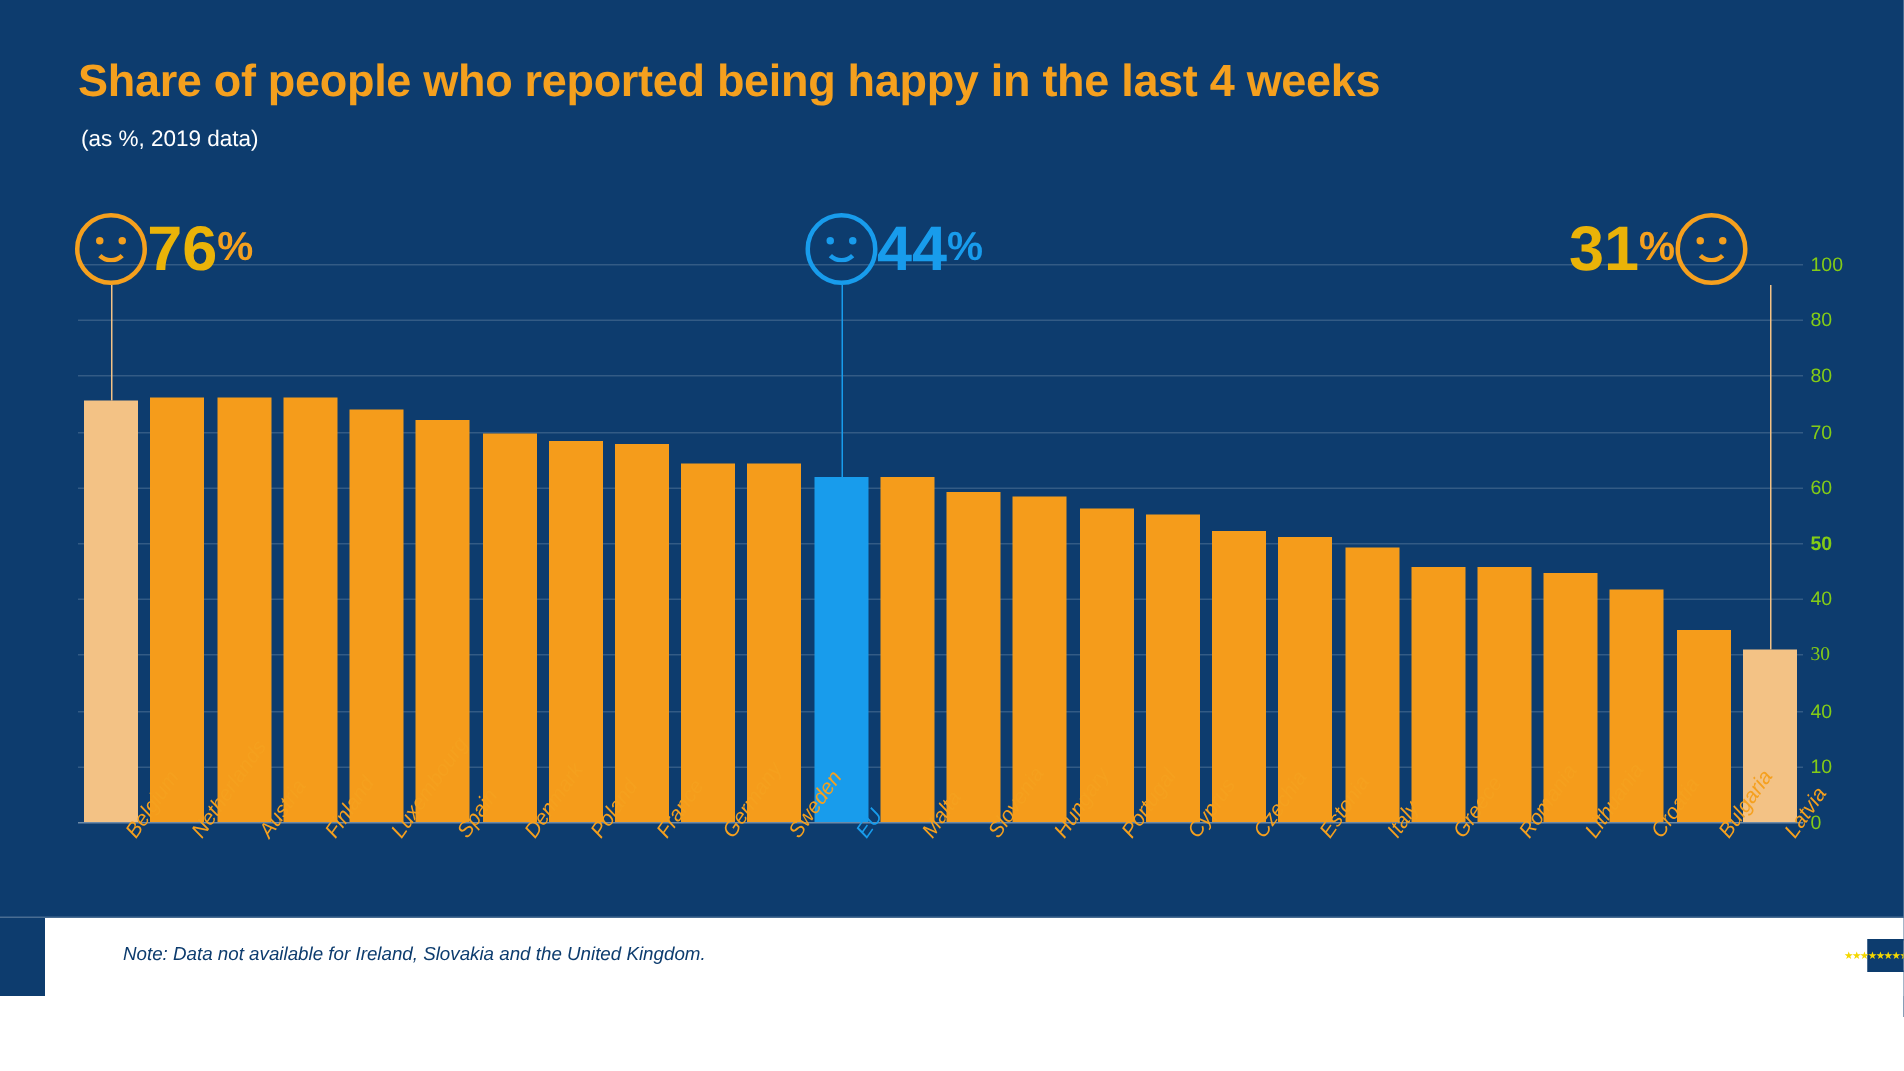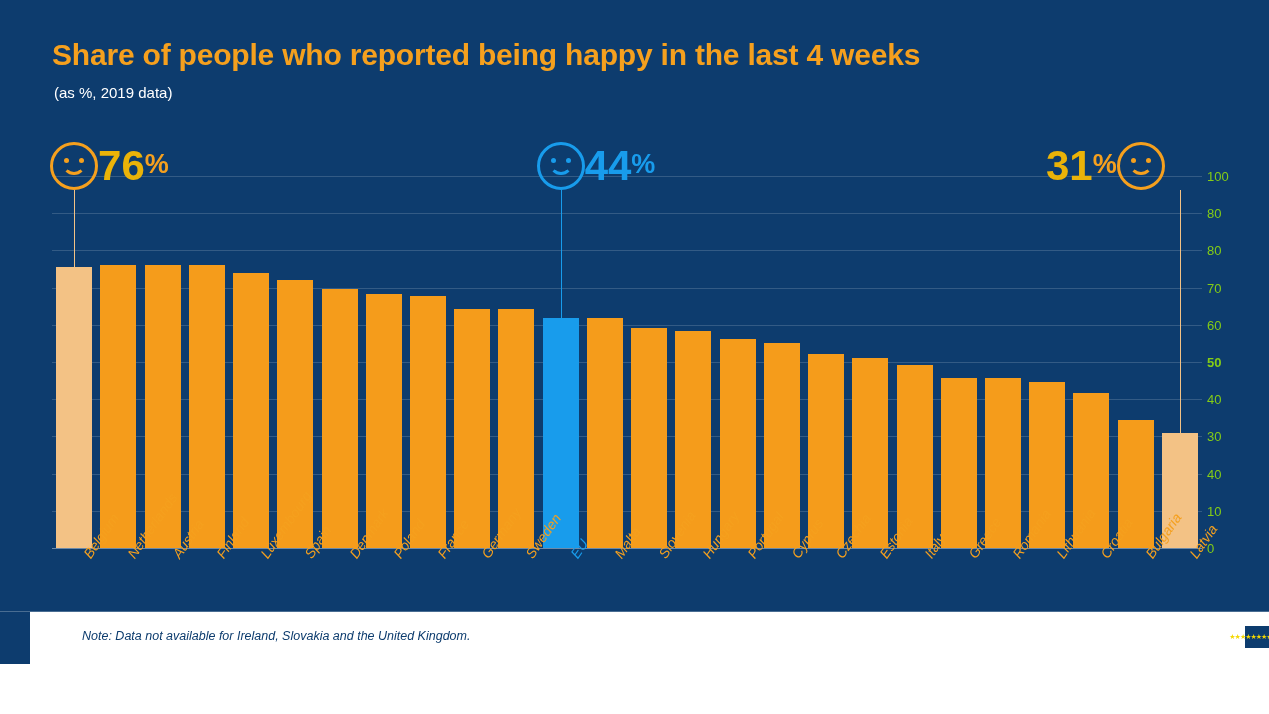--- a/index.html
+++ b/index.html
@@ -213,21 +213,21 @@
       <div class="gridline" style="top: 148.8px;"></div>
       <div class="gridline" style="top: 111.6px;"></div>
       <div class="gridline" style="top: 74.4px;"></div>
       <div class="gridline" style="top: 37.2px;"></div>
       <div class="gridline" style="top: 0px;"></div>
     </div>
   <div class="ylabels" id="ylabellayer">
       <div class="ylabel" style="top: 372px;">0</div>
       <div class="ylabel" style="top: 334.8px;">10</div>
       <div class="ylabel" style="top: 297.6px;">40</div>
-      <div class="ylabel" style="top: 260.4px;">30</div>
+      <div class="ylabel" style="top: 260.4px; font-family: Liberation Serif, serif;">30</div>
       <div class="ylabel" style="top: 223.2px;">40</div>
       <div class="ylabel" style="top: 186px; font-weight: bold;">50</div>
       <div class="ylabel" style="top: 148.8px;">60</div>
       <div class="ylabel" style="top: 111.6px;">70</div>
       <div class="ylabel" style="top: 74.4px;">80</div>
       <div class="ylabel" style="top: 37.2px;">80</div>
       <div class="ylabel" style="top: 0px;">100</div>
     </div>
   <div class="bars" id="barlayer">
       <div class="bar hl-pale" title="Belgium: 75.6" style="left: 4.11538px; width: 36px; height: 281.232px;"></div>

